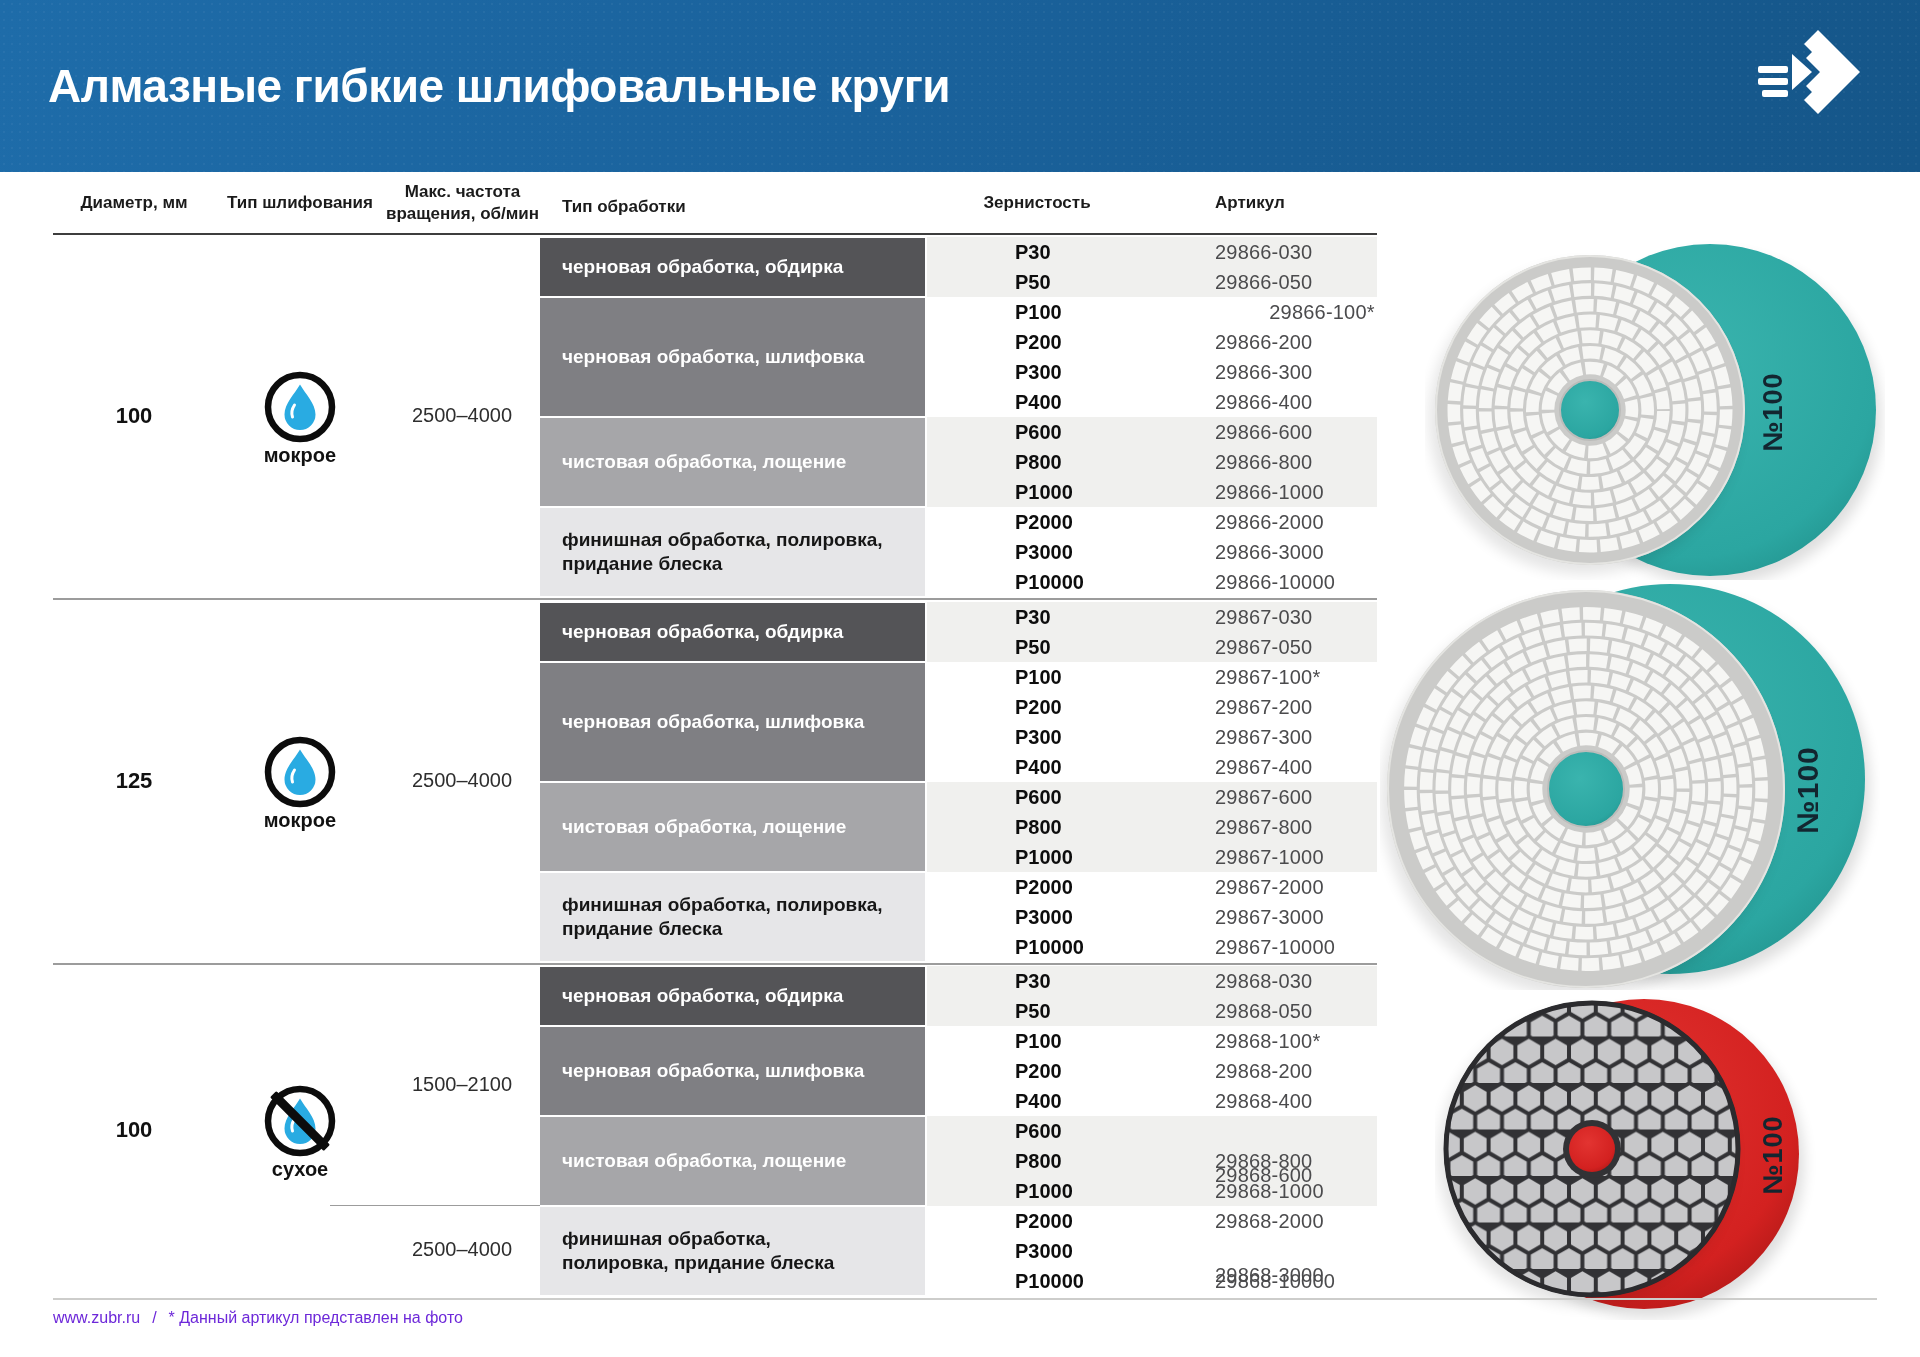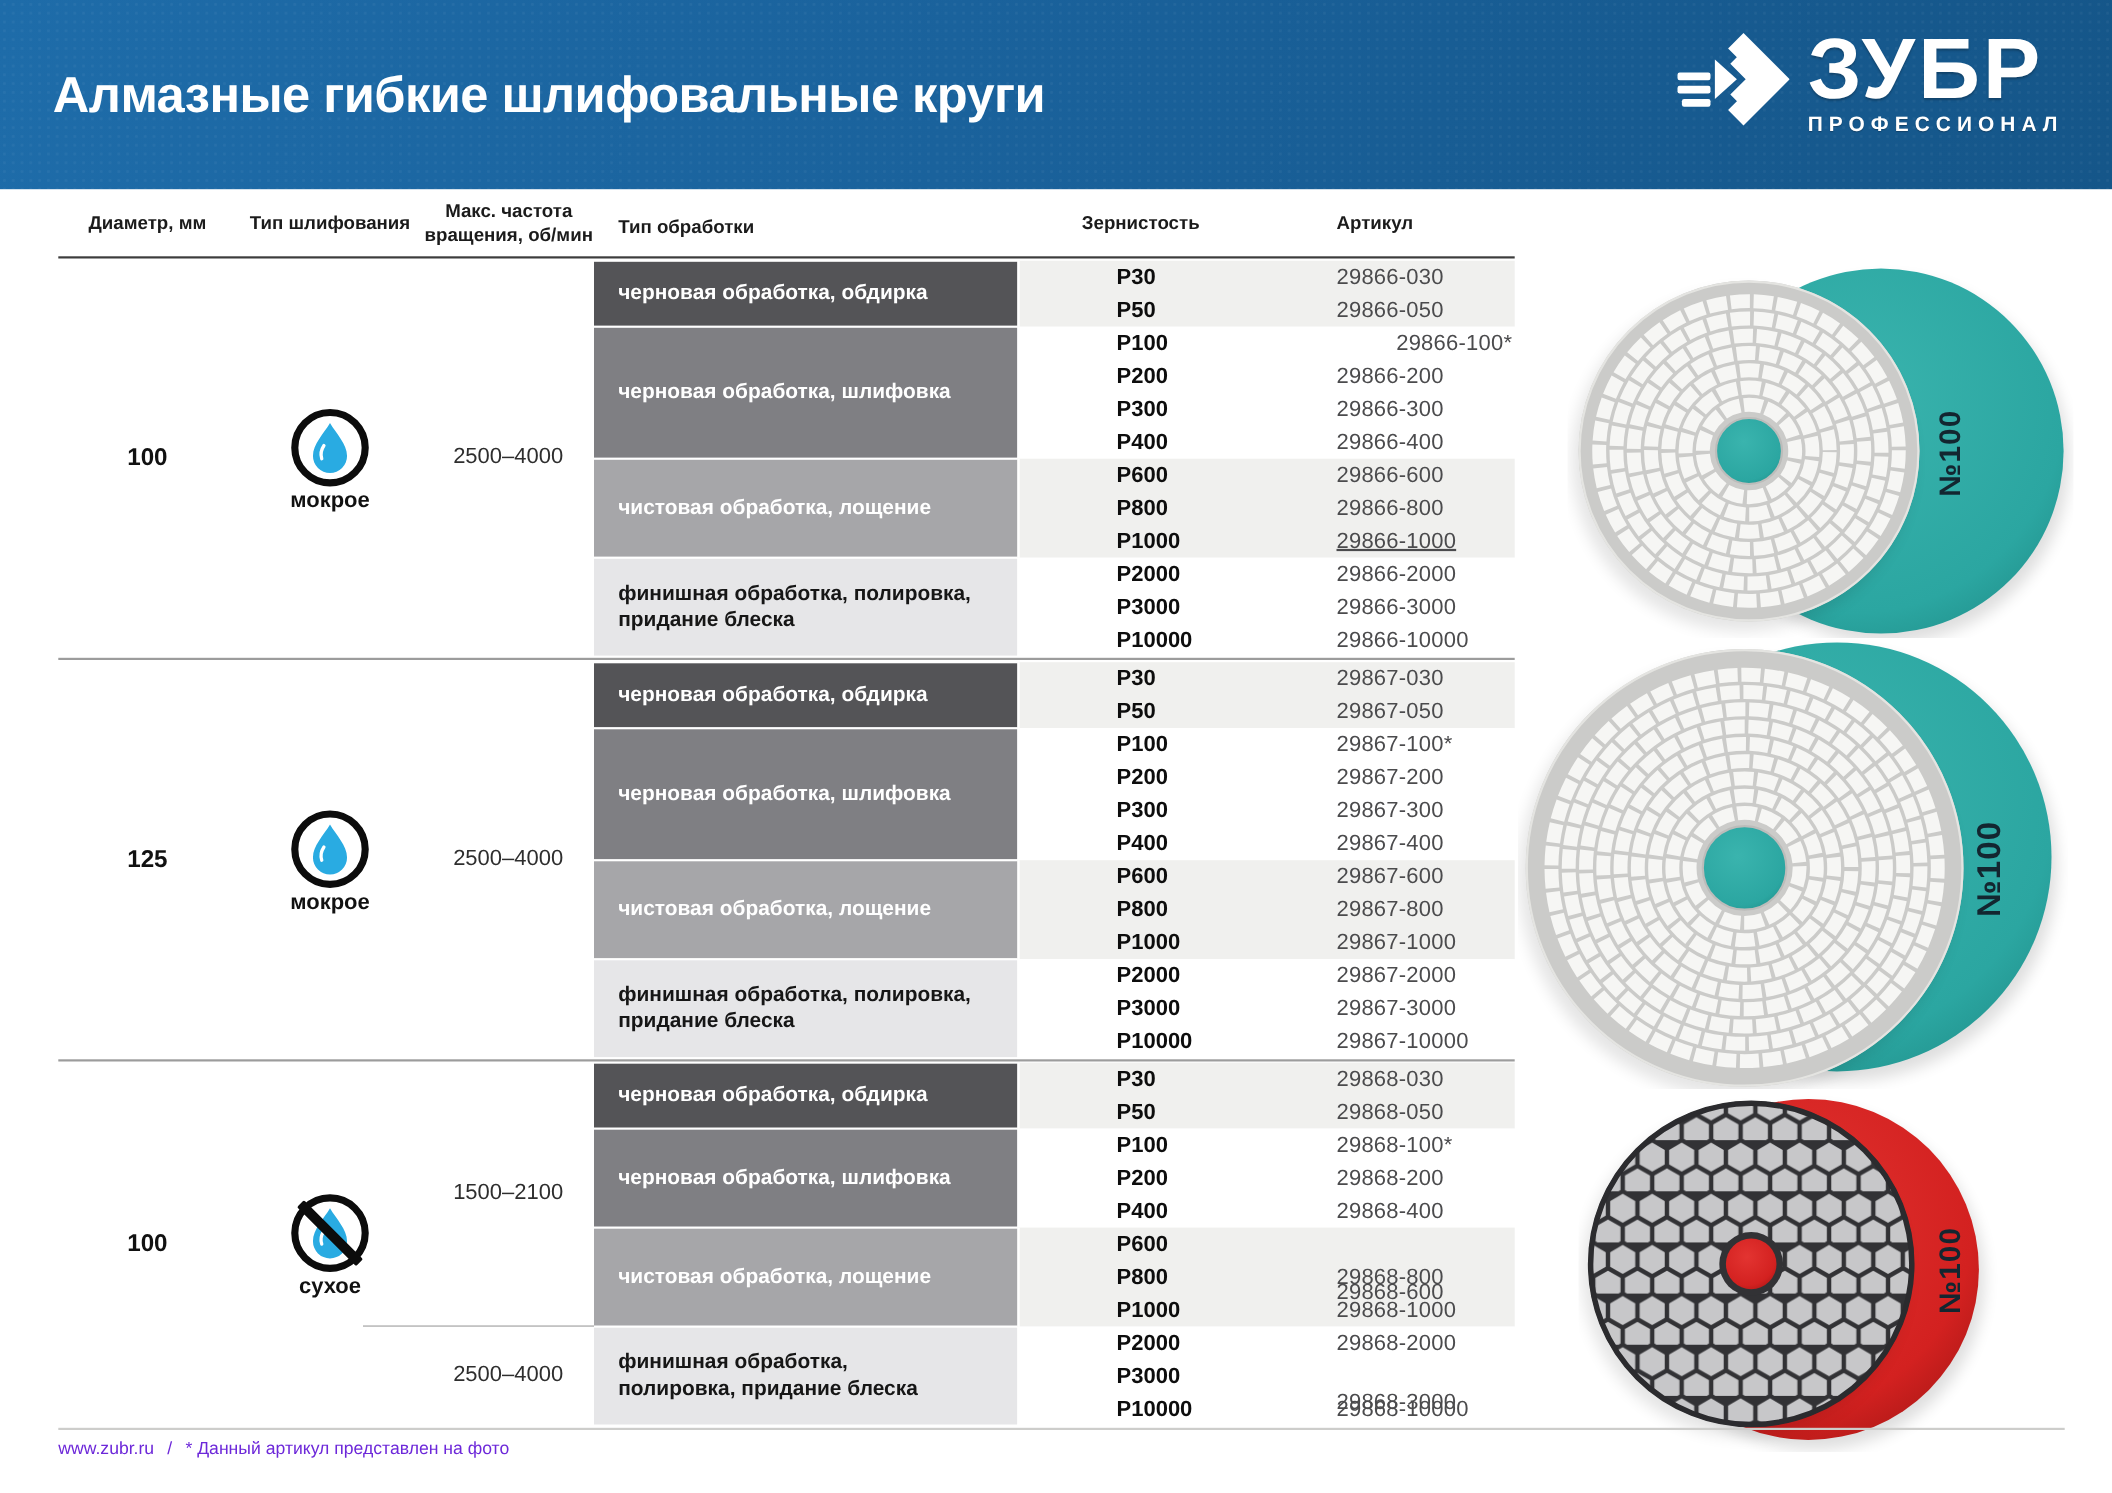--- a/index.html
+++ b/index.html
@@ -51,24 +51,20 @@
 
   <div class="logo">
     <svg width="104" height="104" viewBox="0 0 104 104">
       <rect x="2" y="42" width="30" height="7" rx="2" fill="#fff"></rect>
       <rect x="2" y="54" width="30" height="7" rx="2" fill="#fff"></rect>
       <rect x="6" y="66" width="26" height="7" rx="2" fill="#fff"></rect>
       <path d="M62 6 L104 48 62 90 48 76 76 48 48 20 Z" fill="#fff"></path>
       <path d="M62 22 L50 34 64 48 50 62 62 74 88 48 Z" fill="#fff"></path>
       <path d="M36 30 L56 48 36 66 Z" fill="#fff"></path>
     </svg>
-    <div>
-      <div class="brand-word">ЗУБР</div>
-      <div class="brand-tag">ПРОФЕССИОНАЛ</div>
-    </div>
   </div>
 
   <div class="th tc" style="left:53px;top:192px;width:162px;">Диаметр, мм</div>
   <div class="th tc" style="left:218px;top:192px;width:164px;">Тип шлифования</div>
   <div class="th tc" style="left:385px;top:181px;width:155px;">Макс. частота
 вращения, об/мин</div>
   <div class="th" style="left:562px;top:196px;width:300px;">Тип обработки</div>
   <div class="th tc" style="left:952px;top:192px;width:170px;">Зернистость</div>
   <div class="th" style="left:1215px;top:192px;width:170px;">Артикул</div>
   <div class="rule" style="left:53px;top:233px;width:1324px;"></div>
@@ -96,21 +92,21 @@
       <div class="sku" style="left: 1215px; top: 387px; width: 180px; height: 30px;">29866-400</div>
       <div class="block" style="left: 540px; top: 418px; width: 385px; height: 88px; background: rgb(166, 166, 169);">
         <div class="lbl">чистовая обработка, лощение</div>
       </div>
       <div class="zebra" style="left: 925px; top: 417px; width: 452px; height: 90px; background: rgb(240, 240, 238);"></div>
       <div class="grit" style="left: 1015px; top: 417px; width: 130px; height: 30px;">P600</div>
       <div class="sku" style="left: 1215px; top: 417px; width: 180px; height: 30px;">29866-600</div>
       <div class="grit" style="left: 1015px; top: 447px; width: 130px; height: 30px;">P800</div>
       <div class="sku" style="left: 1215px; top: 447px; width: 180px; height: 30px;">29866-800</div>
       <div class="grit" style="left: 1015px; top: 477px; width: 130px; height: 30px;">P1000</div>
-      <div class="sku" style="left: 1215px; top: 477px; width: 180px; height: 30px; text-decoration: underline;">29866-1000</div>
+      <div class="sku" style="left: 1215px; top: 477px; width: 180px; height: 30px;">29866-1000</div>
       <div class="block pale" style="left: 540px; top: 508px; width: 385px; height: 88px; background: rgb(230, 230, 232);">
         <div class="lbl">финишная обработка, полировка,
 придание блеска</div>
       </div>
       <div class="zebra" style="left: 925px; top: 507px; width: 452px; height: 90px; background: rgb(255, 255, 255);"></div>
       <div class="grit" style="left: 1015px; top: 507px; width: 130px; height: 30px;">P2000</div>
       <div class="sku" style="left: 1215px; top: 507px; width: 180px; height: 30px;">29866-2000</div>
       <div class="grit" style="left: 1015px; top: 537px; width: 130px; height: 30px;">P3000</div>
       <div class="sku" style="left: 1215px; top: 537px; width: 180px; height: 30px;">29866-3000</div>
       <div class="grit" style="left: 1015px; top: 567px; width: 130px; height: 30px;">P10000</div>

